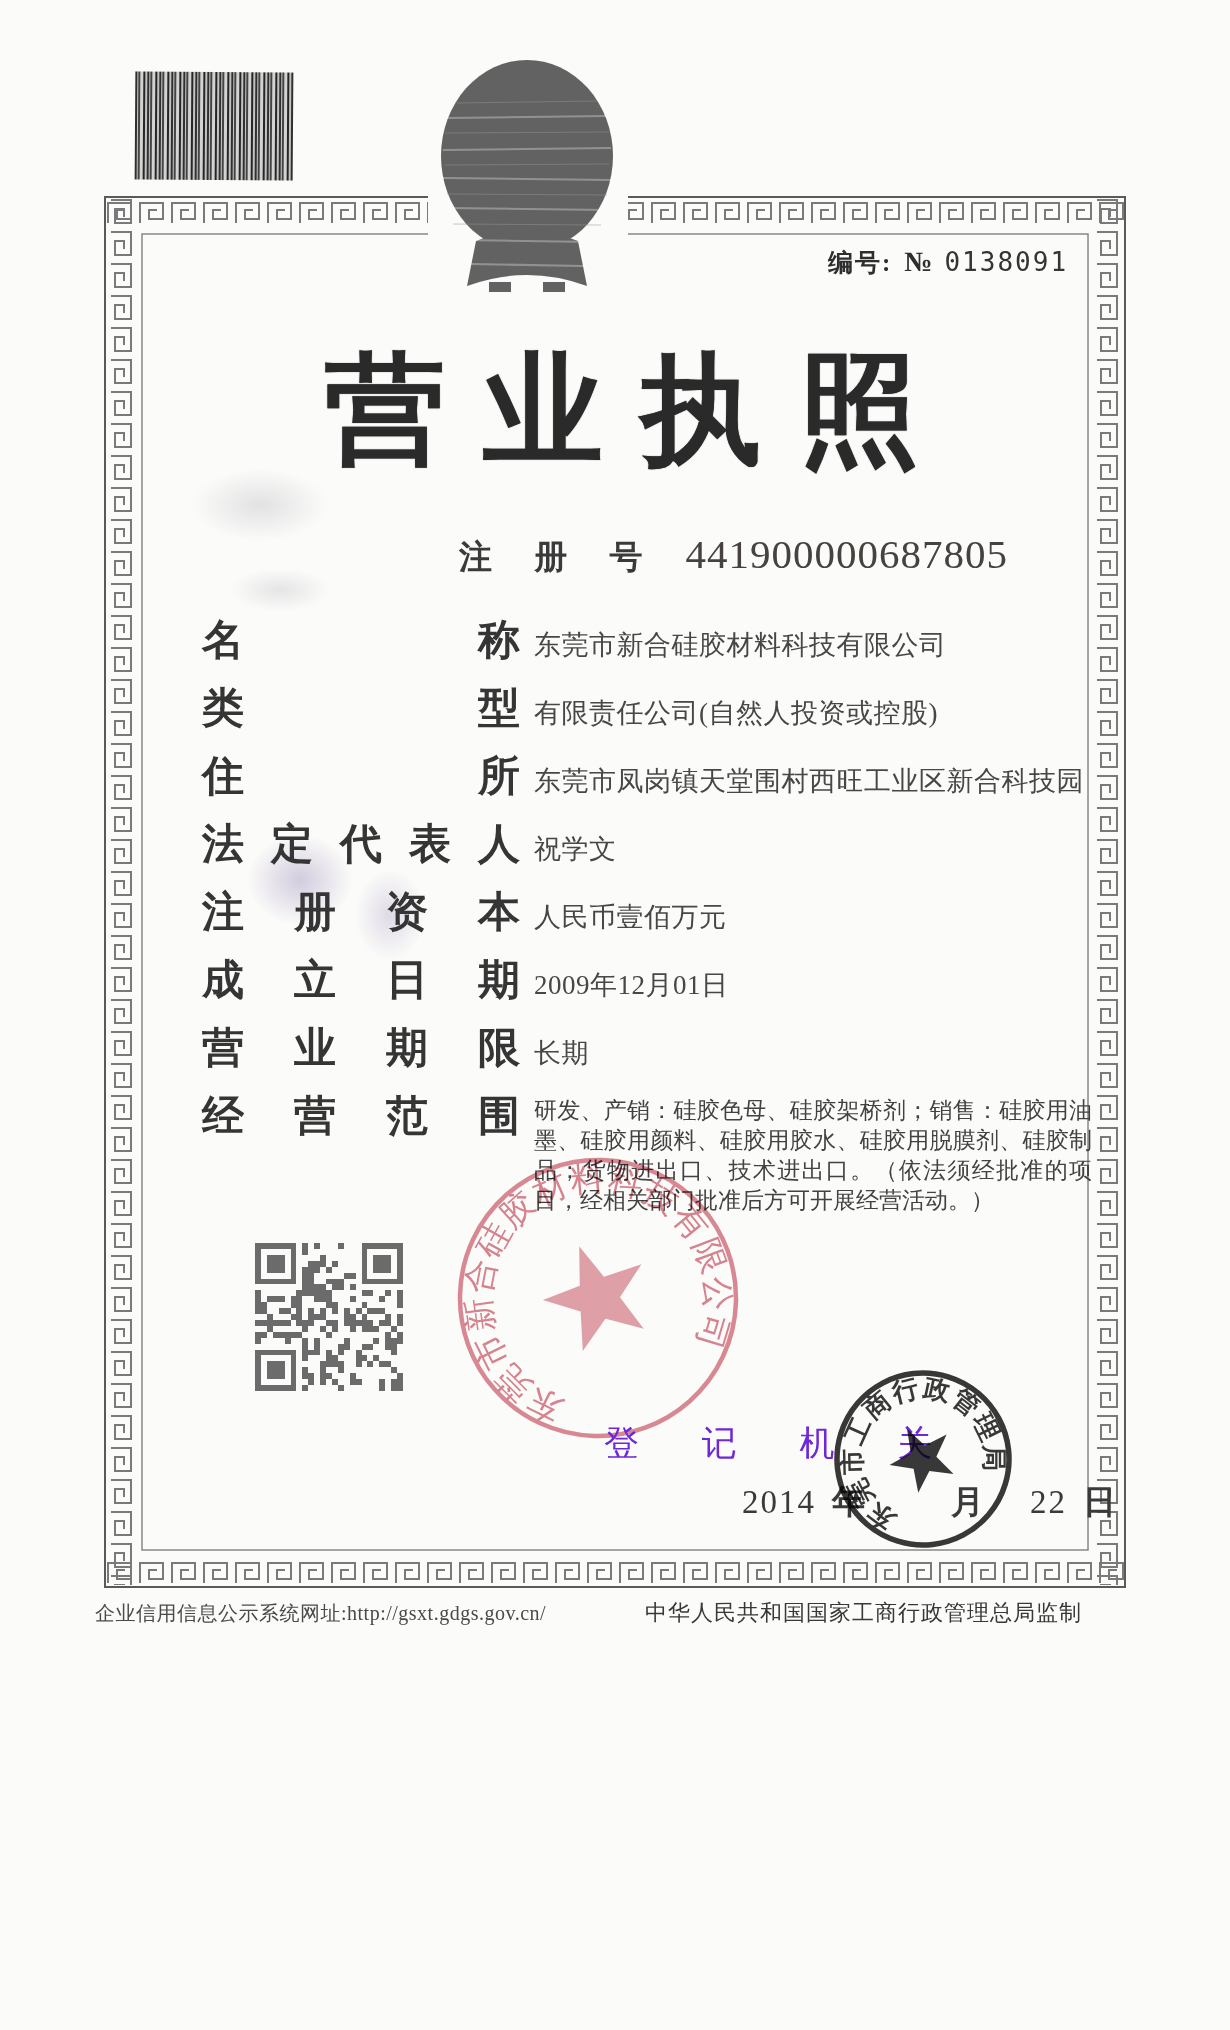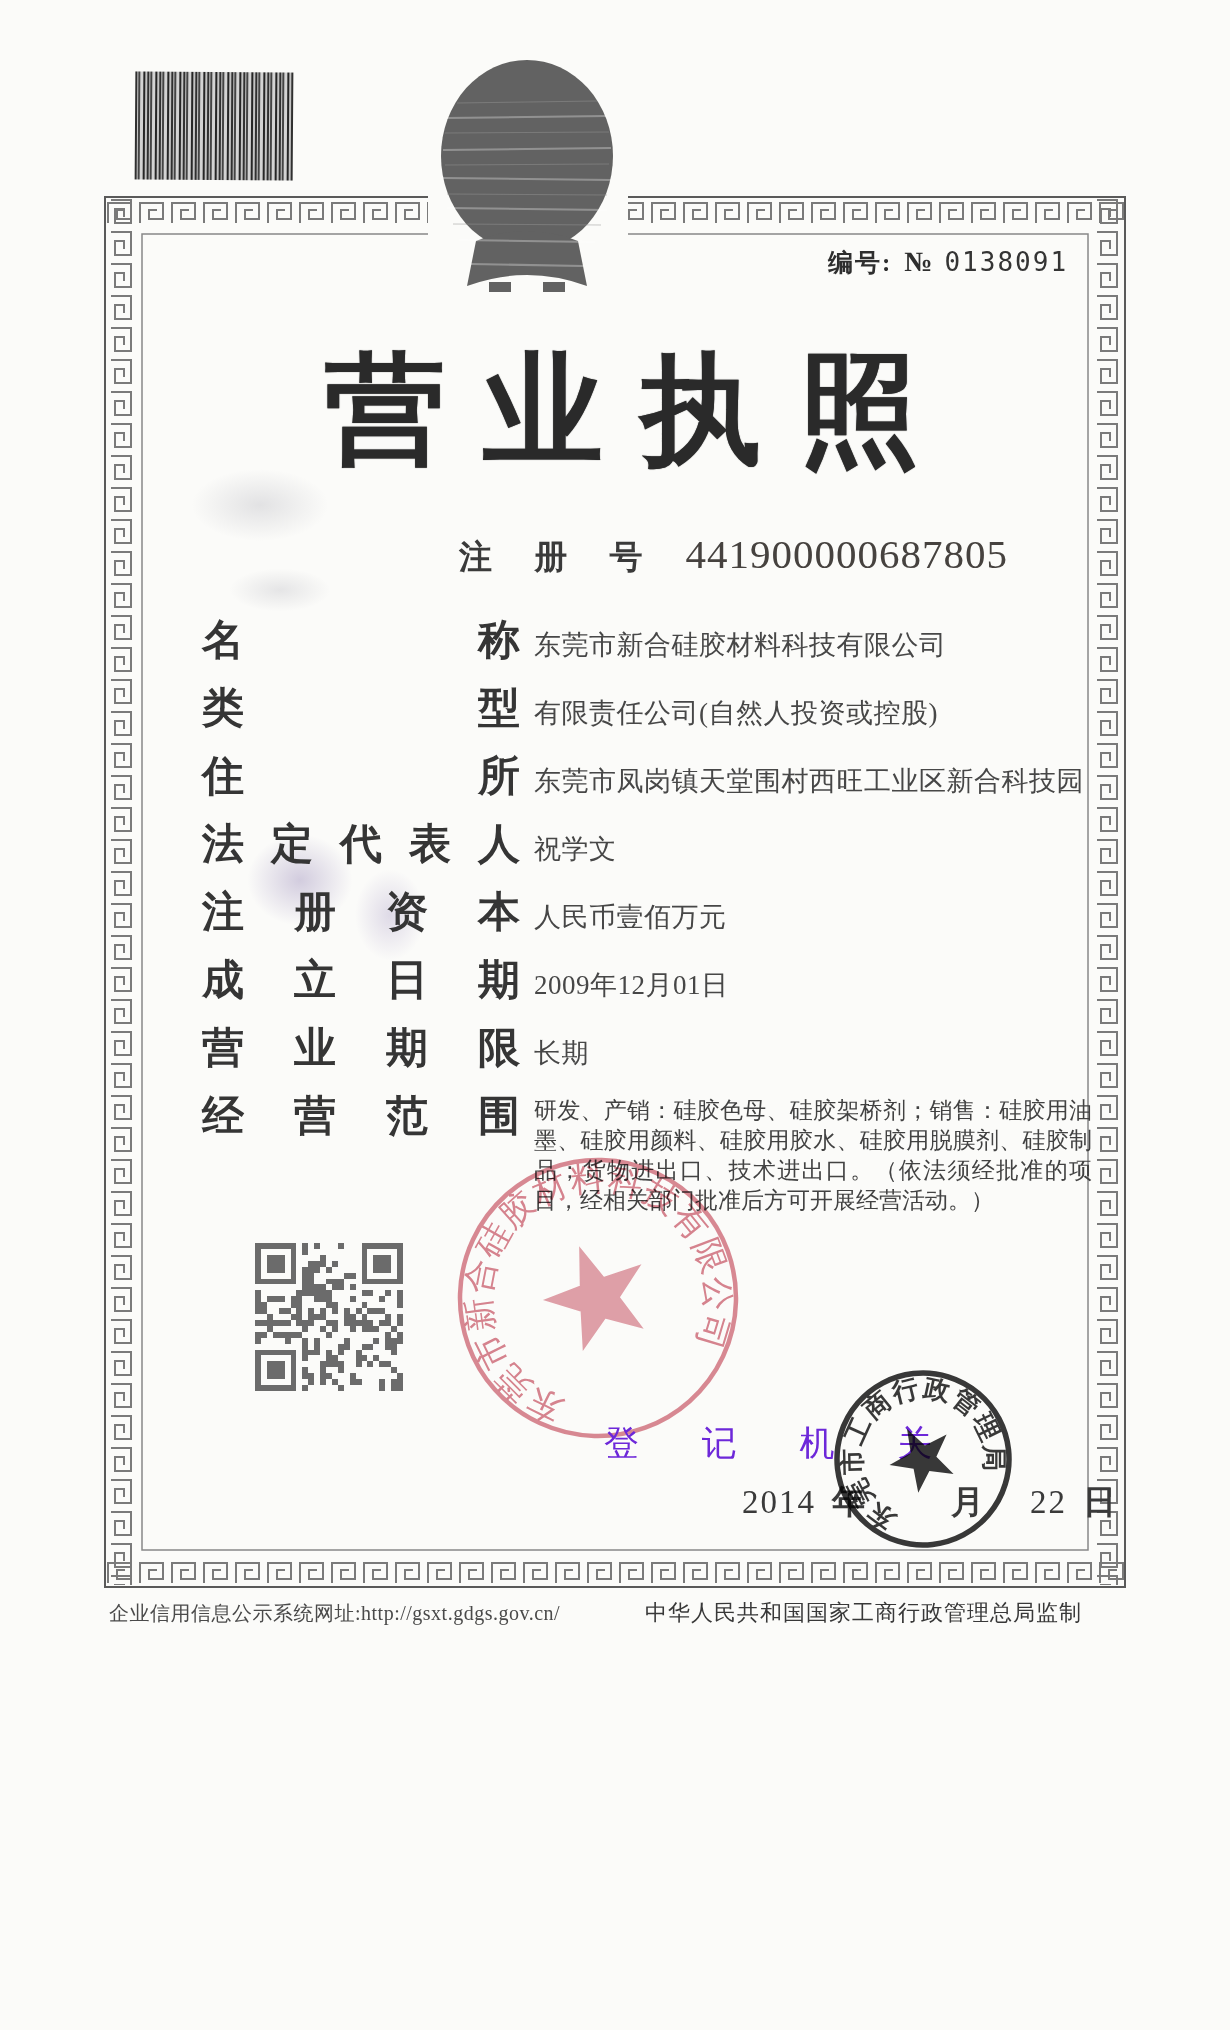--- a/index.html
+++ b/index.html
@@ -49,21 +49,21 @@
     letter-spacing:27px;color:#6d28d9;}
   .issue-date{position:absolute;left:742px;top:1480px;display:flex;align-items:baseline;
     font-size:33px;color:#3a3a3a;z-index:2;gap:8px;}
   .issue-date .y{letter-spacing:2px;}
   .issue-date .unit{font-weight:600;margin-left:8px;}
   .issue-date .gap1{width:62px;}
   .issue-date .gap2{width:30px;}
   .authority-stamp{position:absolute;left:828px;top:1364px;width:190px;height:190px;opacity:.88;
     mix-blend-mode:multiply;z-index:3;filter:blur(.2px);}
   
-  .footer-left{position:absolute;left:109px;top:1600px;font-size:20px;color:#4a4a4a;letter-spacing:.5px;}
+  .footer-left{position:absolute;left:95px;top:1600px;font-size:20px;color:#4a4a4a;letter-spacing:.5px;}
   .footer-right{position:absolute;right:148px;top:1598px;font-size:22px;font-weight:400;color:#383838;letter-spacing:1px;}
   svg text{font-family:"Liberation Serif",serif;}
 </style>
 </head>
 <body>
 
 <div class="paper">
 
   <svg class="frame" width="1022" height="1392">
     <defs>

